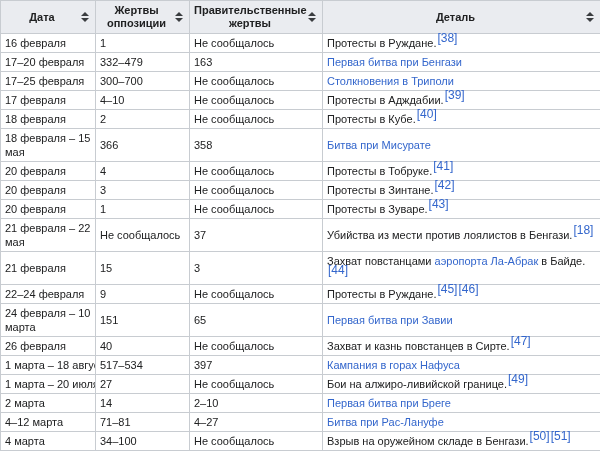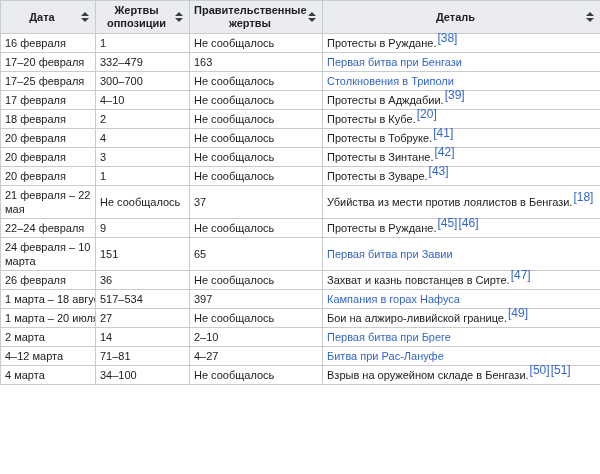--- a/index.html
+++ b/index.html
@@ -131,21 +131,28 @@
         <tr>
           <td class="date-cell">17 февраля</td>
           <td>4–10</td>
           <td>Не сообщалось</td>
           <td><span>Протесты в Адждабии.</span><sup class="ref"><a>[39]</a></sup></td>
         </tr>
         <tr>
           <td class="date-cell">18 февраля</td>
           <td>2</td>
           <td>Не сообщалось</td>
-          <td><span>Протесты в Кубе.</span><sup class="ref"><a>[20]</a></sup></td>
+          <td><span>Протесты в Кубе.</span><sup class="ref"><a>[40]</a></sup></td>
+        </tr>
+        <tr>
+          <td class="date-cell">18 февраля – 15
+мая</td>
+          <td>366</td>
+          <td>358</td>
+          <td><a class="wlink">Битва при Мисурате</a></td>
         </tr>
         <tr>
           <td class="date-cell">20 февраля</td>
           <td>4</td>
           <td>Не сообщалось</td>
           <td><span>Протесты в Тобруке.</span><sup class="ref"><a>[41]</a></sup></td>
         </tr>
         <tr>
           <td class="date-cell">20 февраля</td>
           <td>3</td>
@@ -157,37 +164,43 @@
           <td>1</td>
           <td>Не сообщалось</td>
           <td><span>Протесты в Зуваре.</span><sup class="ref"><a>[43]</a></sup></td>
         </tr>
         <tr>
           <td class="date-cell">21 февраля – 22
 мая</td>
           <td>Не сообщалось</td>
           <td>37</td>
           <td><span>Убийства из мести против лоялистов в Бенгази.</span><sup class="ref"><a>[18]</a></sup></td>
+        </tr>
+        <tr>
+          <td class="date-cell">21 февраля</td>
+          <td>15</td>
+          <td>3</td>
+          <td><span>Захват повстанцами </span><a class="wlink">аэропорта Ла-Абрак</a><span> в Байде.</span><sup class="ref"><a>[44]</a></sup></td>
         </tr>
         <tr>
           <td class="date-cell">22–24 февраля</td>
           <td>9</td>
           <td>Не сообщалось</td>
           <td><span>Протесты в Руждане.</span><sup class="ref"><a>[45]</a></sup><sup class="ref"><a>[46]</a></sup></td>
         </tr>
         <tr>
           <td class="date-cell">24 февраля – 10
 марта</td>
           <td>151</td>
           <td>65</td>
           <td><a class="wlink">Первая битва при Завии</a></td>
         </tr>
         <tr>
           <td class="date-cell">26 февраля</td>
-          <td>36</td>
+          <td>40</td>
           <td>Не сообщалось</td>
           <td><span>Захват и казнь повстанцев в Сирте.</span><sup class="ref"><a>[47]</a></sup></td>
         </tr>
         <tr>
           <td class="date-cell">1 марта – 18 августа</td>
           <td>517–534</td>
           <td>397</td>
           <td><a class="wlink">Кампания в горах Нафуса</a></td>
         </tr>
         <tr>

